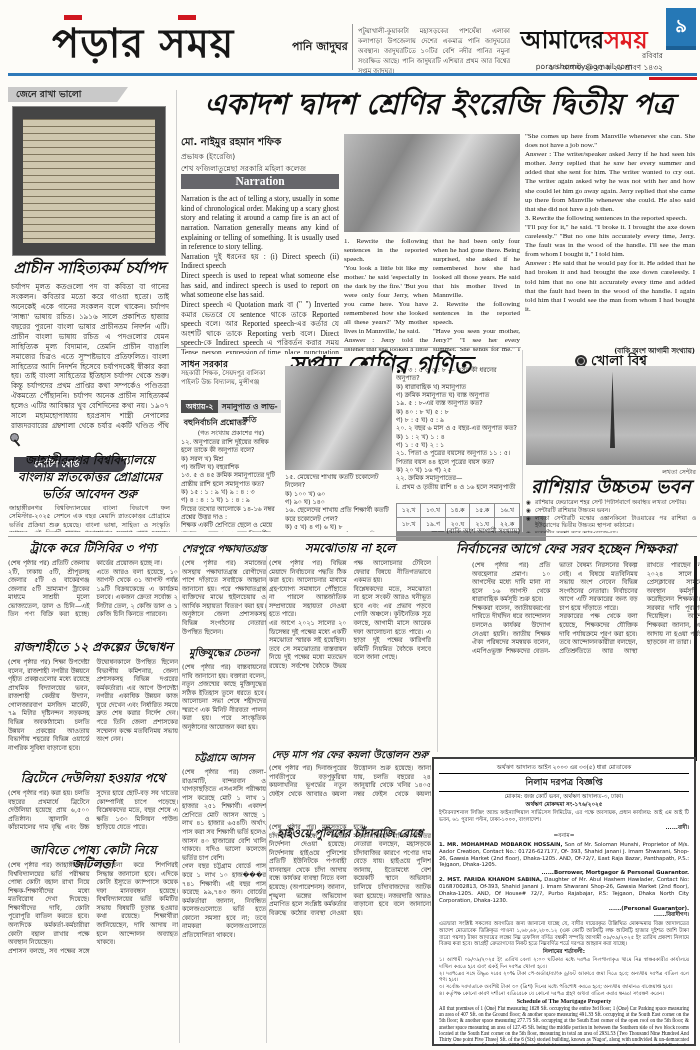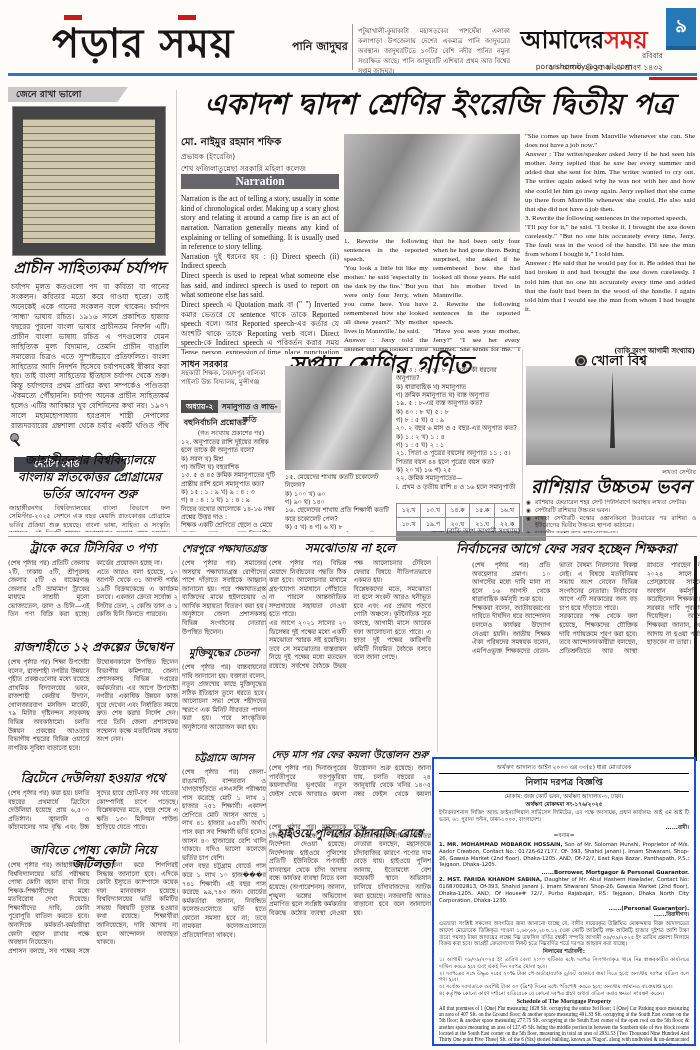--- a/index.html
+++ b/index.html
@@ -35,21 +35,21 @@
   .globe{display:inline-block;width:12px;height:12px;border-radius:50%;background:#2b2b2b;position:relative;top:2px;margin-right:4px;}
   .globe::after{content:"";position:absolute;left:2px;top:2px;width:8px;height:8px;border-radius:50%;border:1px solid #cfcfcf;box-sizing:border-box;}
   .bullet{position:relative;padding-left:9px;margin-bottom:1px;}
   .bullet::before{content:"◉";position:absolute;left:0;top:0;font-size:5.5px;color:#222;}
   .ans{border-collapse:collapse;width:100%;}
   .ans td{border:1px solid #8f8f8f;font-size:6.1px;text-align:center;padding:1px 0;background:#fafafa;}
   .chbar{display:flex;height:13px;}
   .ch1{background:#4e4e4e;color:#fff;font-size:7.5px;font-weight:700;line-height:13px;padding:0 5px;}
   .ch2{background:#d7d7d7;color:#222;font-size:7.5px;font-weight:700;line-height:13px;flex:1;text-align:center;}
   .anslab{background:#8a8a8a;color:#fff;font-size:7px;font-weight:700;line-height:11px;padding-left:4px;}
-  .axbox{border:2px solid #1d4ed8;background:#fff;box-sizing:border-box;padding:3px 5px;overflow:hidden;}
+  .axbox{border:2px solid #404040;background:#fff;box-sizing:border-box;padding:3px 5px;overflow:hidden;}
   .ax-act{font-size:5.8px;text-align:center;}
   .ax-title{font-size:9px;font-weight:800;text-align:center;border-top:1px solid #000;border-bottom:1px solid #000;margin:1px 0;padding:1px 0;}
   .ax-sm{font-size:5.7px;text-align:center;line-height:1.35;}
   .ax-p{font-size:5.3px;line-height:1.3;text-align:justify;margin:1px 0;}
   .ax-tail{font-size:5.5px;font-weight:700;text-align:right;}
   .ax-terms{font-size:5.2px;line-height:1.3;text-align:justify;}
   .ax-sched{font-size:5.05px;line-height:1.24;text-align:justify;}
   .redbar{background:#d01720;}
 </style>
 </head>

